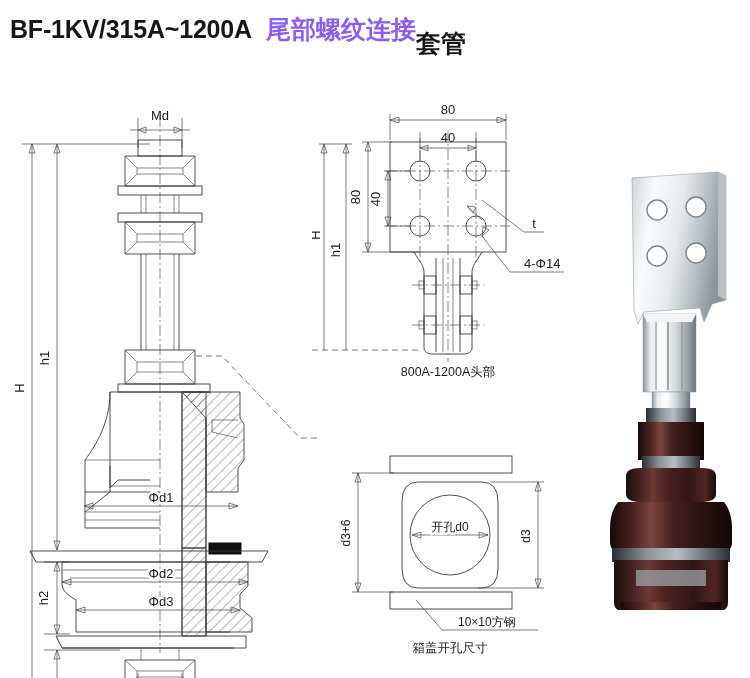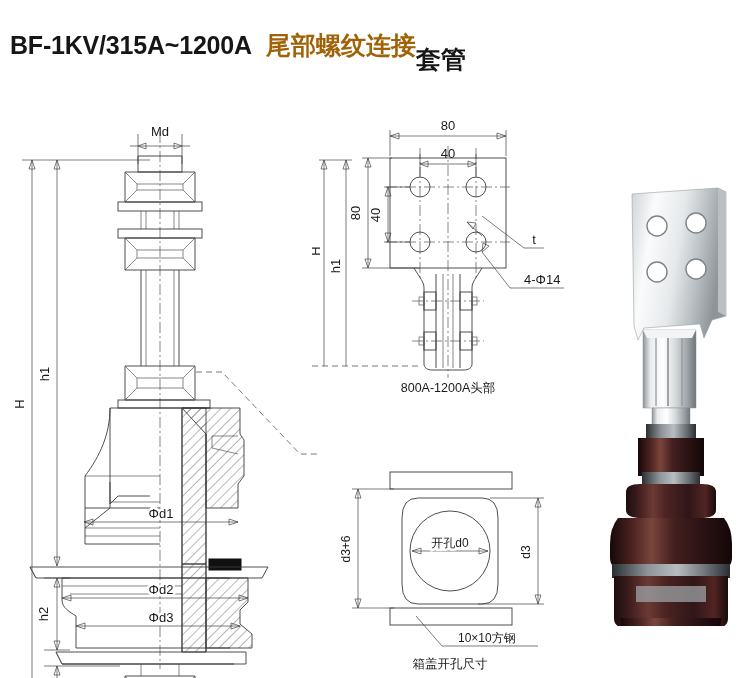--- a/index.html
+++ b/index.html
@@ -1,25 +1,25 @@
 <!DOCTYPE html>
 <html><head>
 <meta charset="utf-8">
 <style>
   html,body{margin:0;padding:0;background:#ffffff;}
   body{
     width:750px;height:678px;position:relative;overflow:hidden;
     font-family:"Liberation Sans","DejaVu Sans",sans-serif;
   }
-  #root{position:absolute;left:0;top:16px;width:750px;height:663px;}
+  #root{position:absolute;left:0;top:0;width:750px;height:663px;}
 
   
   .title-bar{position:absolute;left:10px;top:12px;height:34px;display:flex;align-items:center;}
   .title-main{font-size:25px;font-weight:bold;color:#161616;letter-spacing:-0.2px;white-space:nowrap;}
-  .title-red{font-size:25px;font-weight:bold;color:#a16207;margin-left:14px;white-space:nowrap;}
+  .title-red{font-size:25px;font-weight:bold;color:#8b5cf6;margin-left:14px;white-space:nowrap;}
   .title-tail{font-size:25px;font-weight:bold;color:#161616;white-space:nowrap;margin-top:28px;}
 
   
   svg{position:absolute;display:block;}
   .dwg{fill:none;stroke:#3a3a3a;stroke-width:0.9;}
   .thin{fill:none;stroke:#555;stroke-width:0.7;}
   .dim{fill:none;stroke:#444;stroke-width:0.7;}
   .center{fill:none;stroke:#555;stroke-width:0.7;stroke-dasharray:11 3 2 3;}
   .leader{fill:none;stroke:#555;stroke-width:0.8;stroke-dasharray:6 4;}
   .hatch-fill{stroke:none;}

